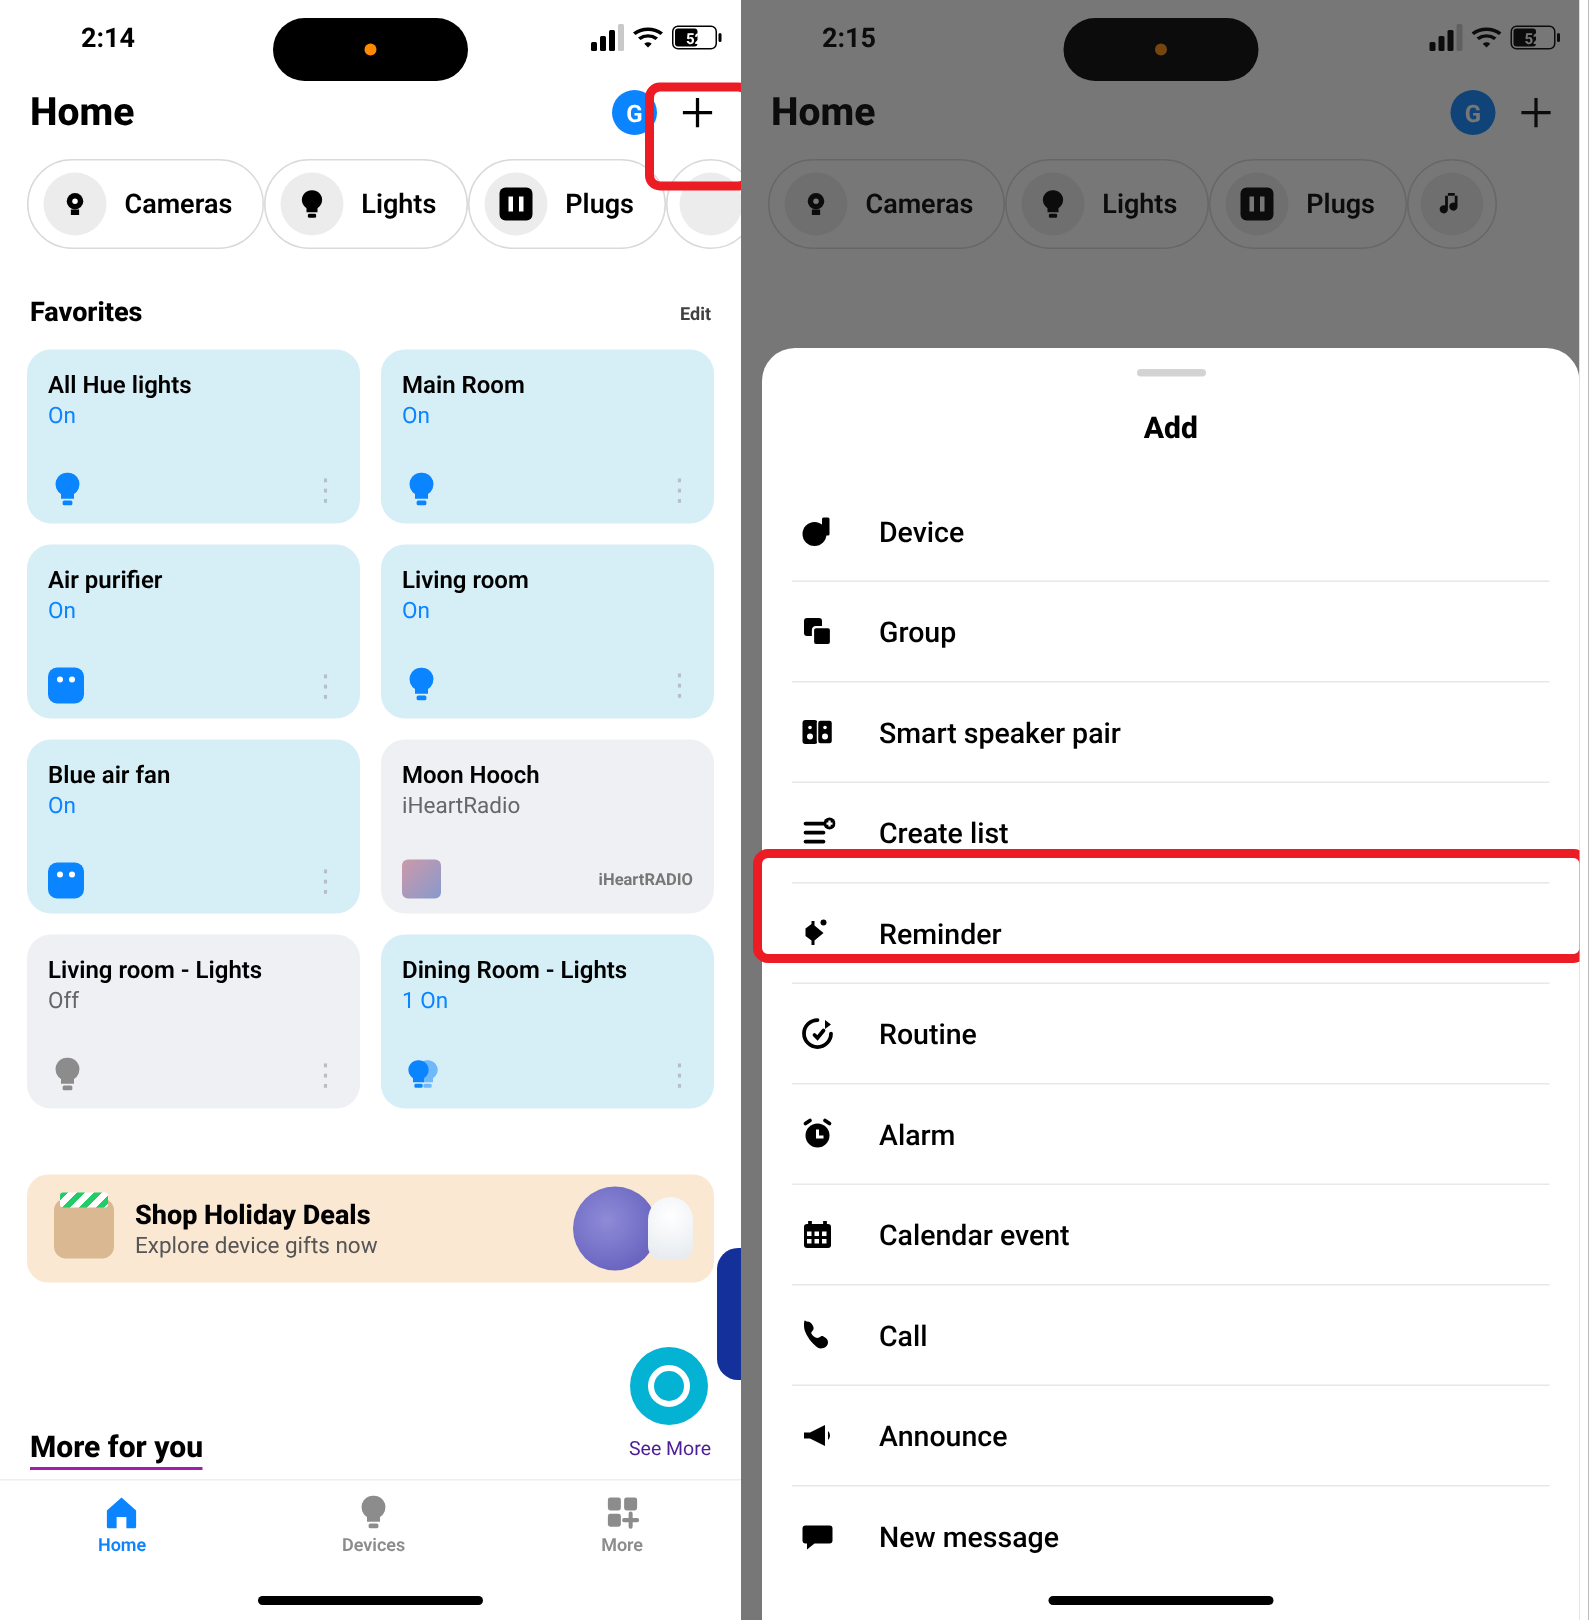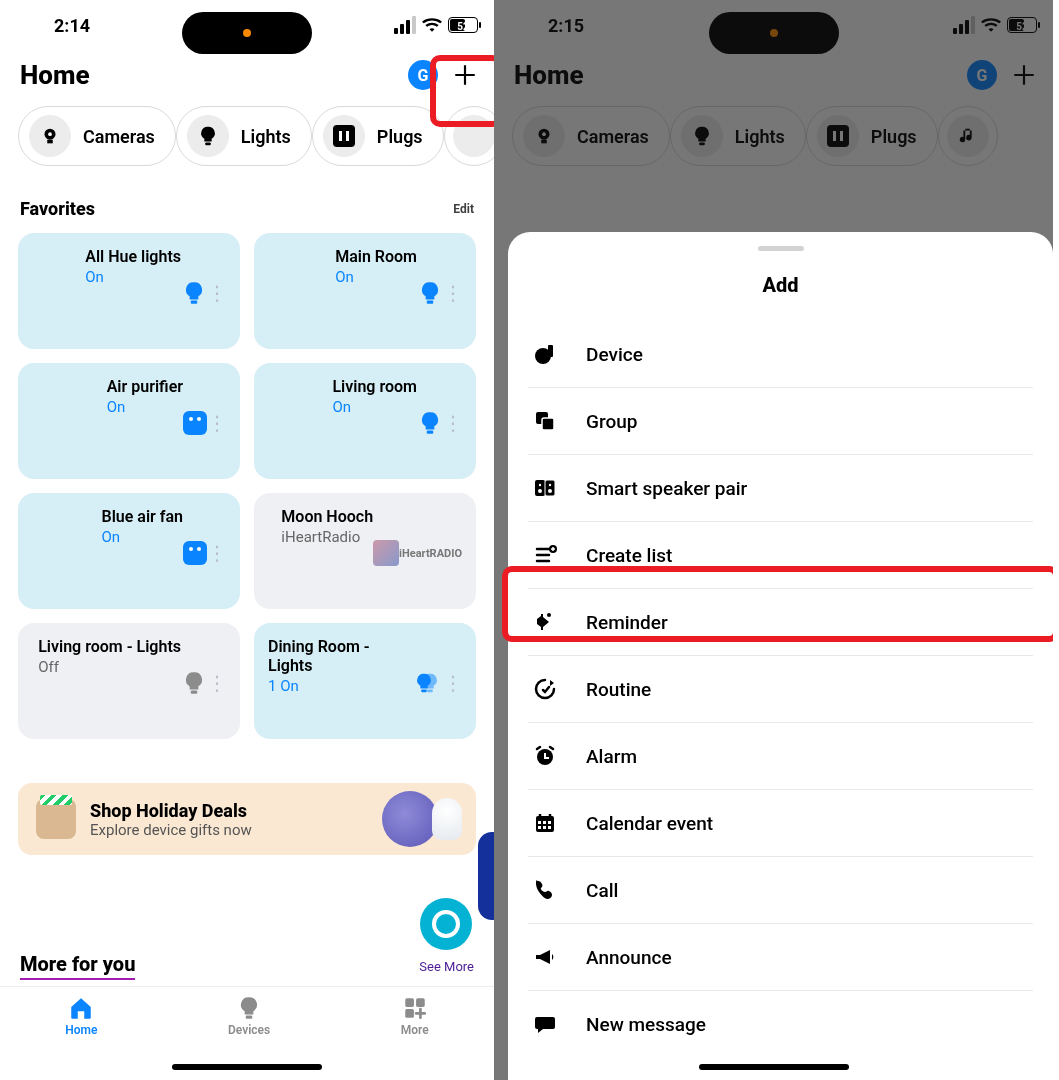--- a/index.html
+++ b/index.html
@@ -42,21 +42,21 @@
   .chip .ico svg{width:22px;height:22px}
   .chip span{font-size:18px;font-weight:600}
   .chip.music{width:60px;padding:8px 0;justify-content:center}
 
   
   .section-head{display:flex;align-items:center;justify-content:space-between;padding:14px 20px 10px}
   .section-head h2{font-size:18px;font-weight:800}
   .section-head a{color:#404040;font-size:12px;font-weight:700}
 
   .fav-grid{display:grid;grid-template-columns:1fr 1fr;gap:14px;padding:4px 18px 2px}
-  .fav{background:#d6eef6;border-radius:16px;padding:14px 14px 10px;min-height:116px;display:flex;flex-direction:row;justify-content:flex-end;position:relative}
+  .fav{background:#d6eef6;border-radius:16px;padding:14px 14px 10px;min-height:116px;display:flex;flex-direction:column;justify-content:space-between;position:relative}
   .fav.gray{background:#eef0f3}
   .fav .name{font-size:16px;font-weight:600}
   .fav .state{color:#0a84ff;font-size:15px;margin-top:2px}
   .fav .bottom{display:flex;align-items:center;justify-content:space-between}
   .fav .more{color:#b8bec6;font-size:20px;line-height:6px;letter-spacing:-1px}
   .fav .ico{width:26px;height:26px}
   .fav .sub{color:#666;font-size:15px;margin-top:2px}
 
   .promo{margin:42px 18px 0;background:#fbe8d3;border-radius:14px;padding:16px 18px;display:flex;align-items:center;gap:14px;position:relative}
   .promo .txt .t{font-size:18px;font-weight:800}

